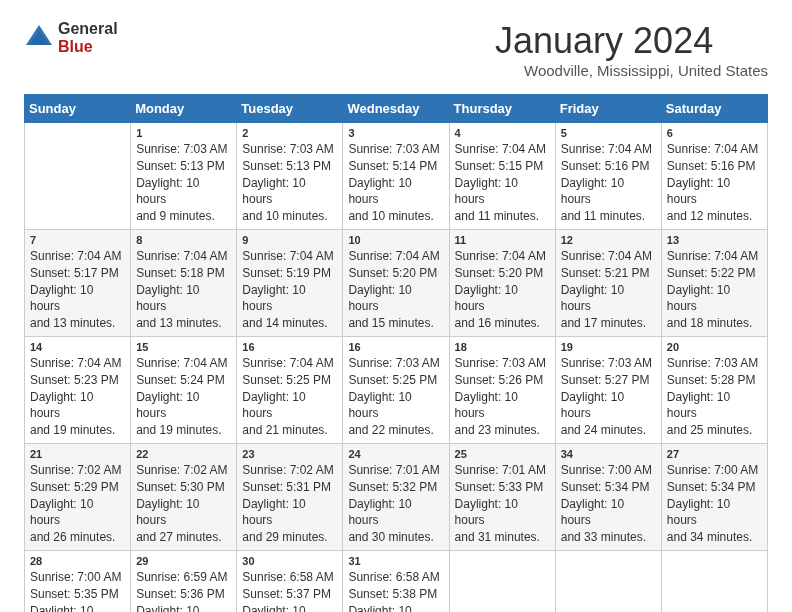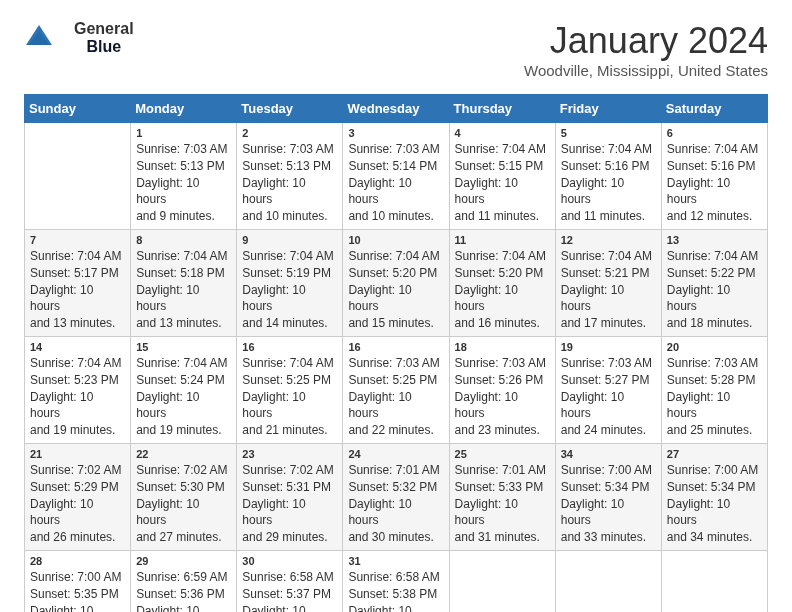--- a/index.html
+++ b/index.html
@@ -12,29 +12,27 @@
     }
     .header-area {
       display: flex;
       justify-content: space-between;
       align-items: flex-start;
       margin-bottom: 10px;
     }
     .logo {
       display: flex;
       align-items: center;
-      gap: 20px;
-      text-align: center;
+      gap: 4px;
     }
     .logo-icon {
       width: 30px;
       height: 30px;
     }
     .title-area {
-      text-align: right;
     }
     .calendar-title {
       font-size: 36px;
       font-weight: normal;
       color: #333;
     }
     .calendar-subtitle {
       font-size: 15px;
       color: #555;
       margin-left: 29px;
@@ -88,21 +86,21 @@
 <body>
 
 <div class="header-area">
   <div class="logo">
     <svg class="logo-icon" viewBox="0 0 30 30" xmlns="http://www.w3.org/2000/svg">
       <polygon points="15,2 28,22 2,22" fill="#2e74b5"></polygon>
       <polygon points="15,8 25,22 5,22" fill="#1a5fa0" opacity="0.5"></polygon>
     </svg>
     <div>
       <span style="font-size:16px;font-weight:bold;color:#333;">General</span><br>
-      <span style="font-size:16px;font-weight:bold;color:#0f172a;">Blue</span>
+      <span style="font-size:16px;font-weight:bold;color:#b91c1c;">Blue</span>
     </div>
   </div>
   <div class="title-area">
     <div class="calendar-title">January 2024</div>
     <div class="calendar-subtitle">Woodville, Mississippi, United States</div>
   </div>
 </div>
 
 <table>
   <thead>

